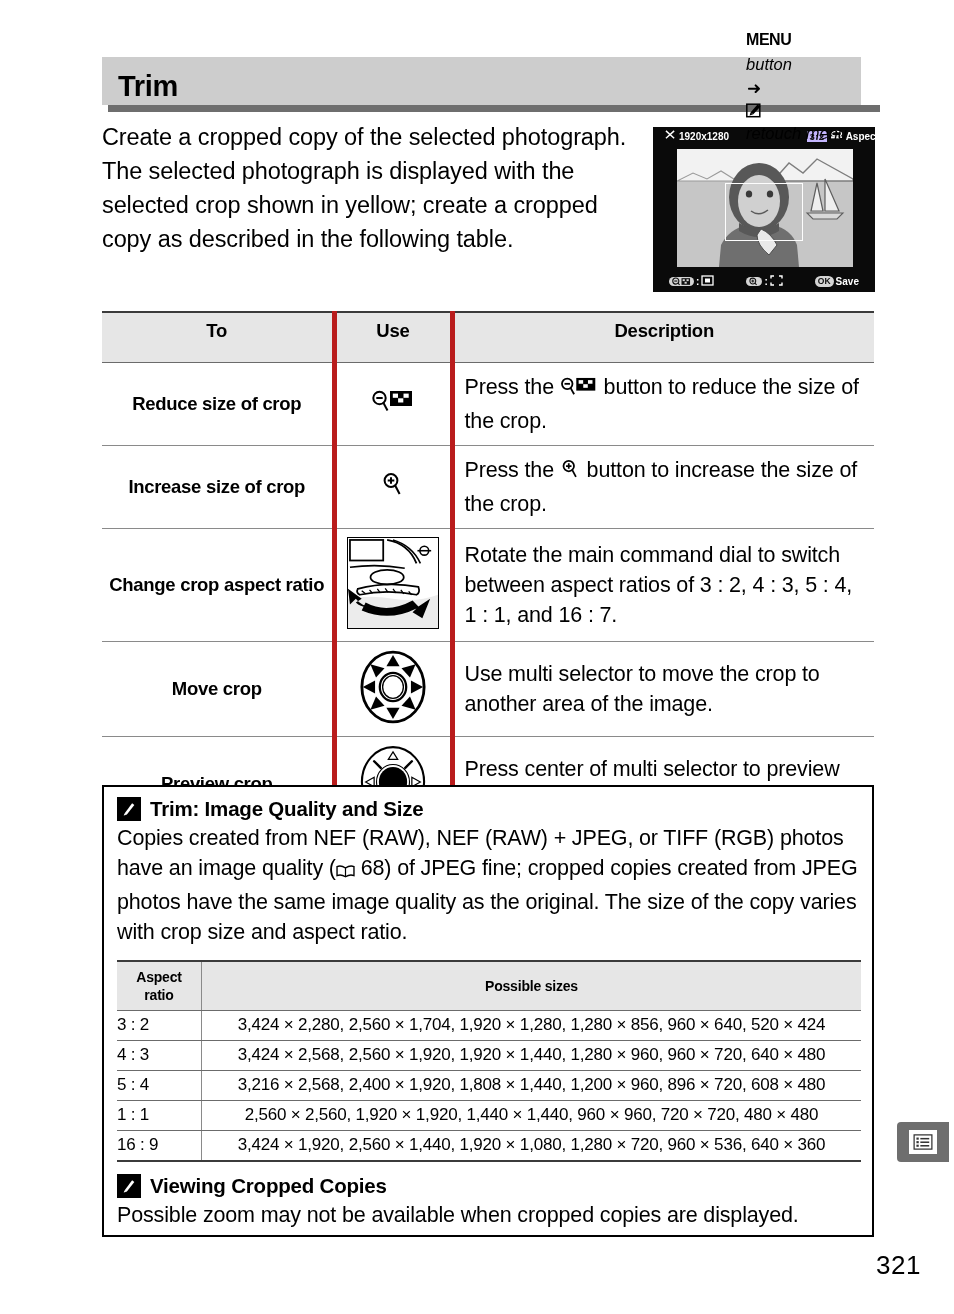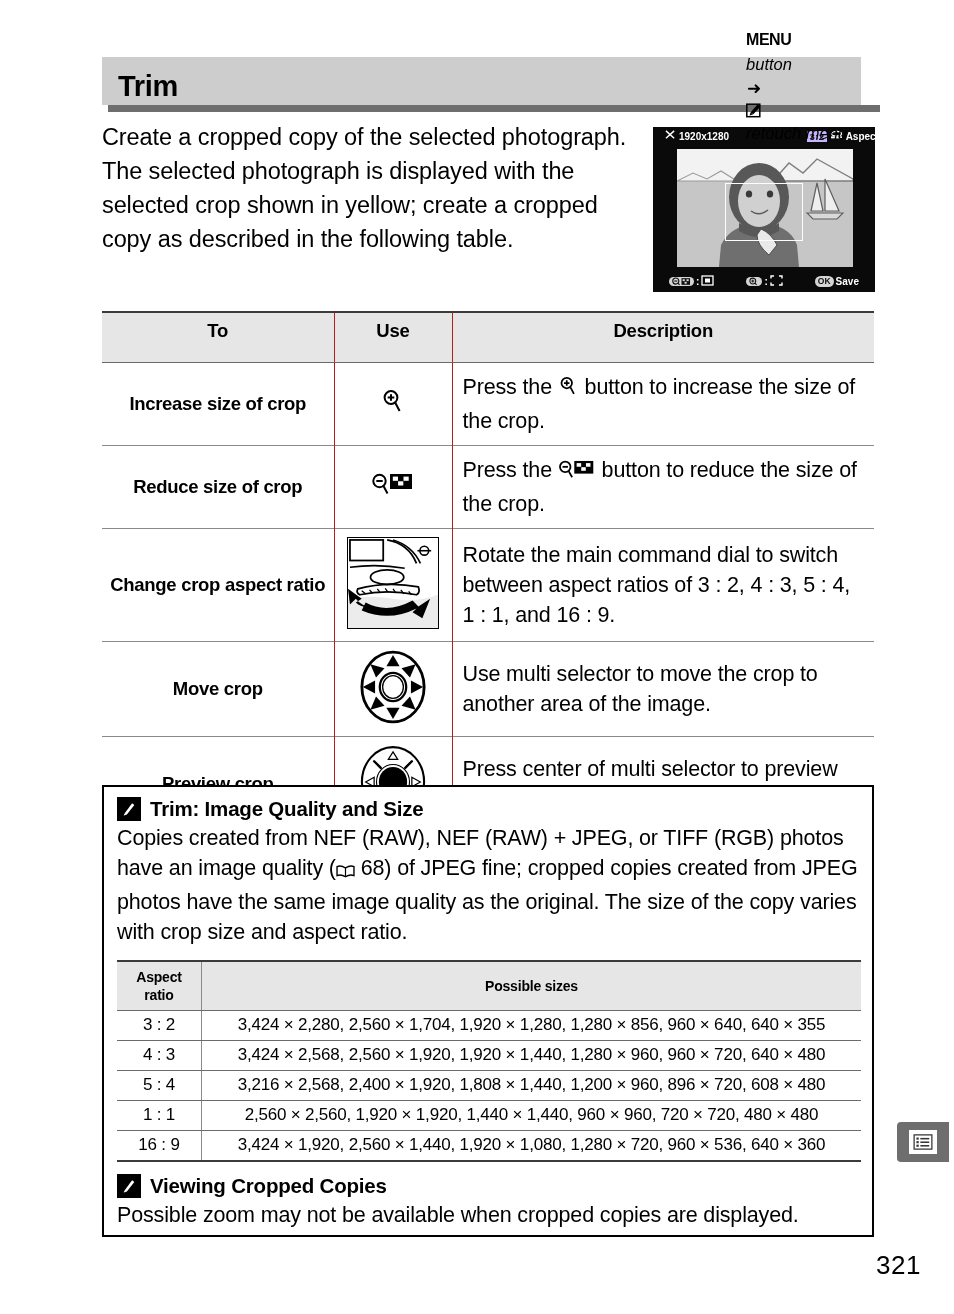--- a/index.html
+++ b/index.html
@@ -163,21 +163,21 @@
   
   .main-table {
     position: absolute;
     left: 102px;
     top: 311px;
     width: 772px;
     border-collapse: collapse;
     table-layout: fixed;
   }
   .main-table th, .main-table td {
-    border-left: 1px solid #b91c1c;
+    border-left: 5px solid #b91c1c;
     vertical-align: middle;
   }
   .main-table th:first-child, .main-table td:first-child { border-left: none; }
   .main-table thead th {
     background: #e6e6e6;
     border-top: 2.5px solid #3b3b3b;
     border-bottom: 1.5px solid #6b6b6b;
     font-size: 18.5px;
     font-weight: bold;
     padding: 7px 0 20px;
@@ -263,21 +263,21 @@
   .ar-table tbody td {
     border-bottom: 1px solid #6b6b6b;
     font-size: 17px;
     padding: 4px 0 5px;
     letter-spacing: -0.2px;
     white-space: nowrap;
   }
   .ar-table tbody tr:last-child td { border-bottom: 2px solid #3b3b3b; }
   .ar-table td.ar-ratio {
     width: 84px;
-    text-align: center;
+    text-align: left;
     border-right: 1px solid #8a8a8a;
   }
   .ar-table td.ar-sizes {
     text-align: center;
     padding-left: 6px;
     padding-right: 6px;
   }
 
   
   .side-tab {
@@ -430,38 +430,20 @@
     <thead>
       <tr>
         <th>To</th>
         <th>Use</th>
         <th>Description</th>
       </tr>
     </thead>
     <tbody>
 
       <tr>
-        <td class="cell-to">Increase size of crop</td>
-        <td class="cell-use">
-          <svg viewBox="0 0 26 28" width="26" height="28">
-            <circle cx="11" cy="9.5" r="6.4" fill="none" stroke="#000" stroke-width="2"></circle>
-            <path d="M7.7 9.5 H14.3 M11 6.2 V12.8" stroke="#000" stroke-width="2"></path>
-            <path d="M15.3 14.7 L19.6 23" stroke="#000" stroke-width="2" fill="none"></path>
-          </svg>
-        </td>
-        <td class="cell-desc">
-          <span>Press the </span><span class="icon-inline"><svg viewBox="0 0 24 26" width="21" height="23">
-            <circle cx="10" cy="9" r="6" fill="none" stroke="#000" stroke-width="2"></circle>
-            <path d="M6.9 9 H13.1 M10 5.9 V12.1" stroke="#000" stroke-width="2"></path>
-            <path d="M14.1 13.8 L18.2 21.5" stroke="#000" stroke-width="2" fill="none"></path>
-          </svg></span><span> button to increase the size of the crop.</span>
-        </td>
-      </tr>
-
-      <tr>
         <td class="cell-to">Reduce size of crop</td>
         <td class="cell-use">
           <svg viewBox="0 0 44 26" width="44" height="26">
             <circle cx="8.5" cy="9" r="6.2" fill="none" stroke="#000" stroke-width="2"></circle>
             <path d="M5.3 9 H11.7" stroke="#000" stroke-width="2"></path>
             <path d="M12.5 14 L16.5 21.5" stroke="#000" stroke-width="2" fill="none"></path>
             <rect x="19" y="2" width="22" height="15" fill="#000"></rect>
             <rect x="21.8" y="4.6" width="5.2" height="4.2" fill="#fff"></rect>
             <rect x="32.5" y="4.6" width="5.2" height="4.2" fill="#fff"></rect>
             <rect x="27.1" y="9.3" width="5.2" height="4.2" fill="#fff"></rect>
@@ -470,20 +452,38 @@
         <td class="cell-desc">
           <span>Press the </span><span class="icon-inline"><svg viewBox="0 0 42 24" width="38" height="22">
             <circle cx="8" cy="8.5" r="5.8" fill="none" stroke="#000" stroke-width="2"></circle>
             <path d="M5 8.5 H11" stroke="#000" stroke-width="2"></path>
             <path d="M11.8 13.2 L15.6 20" stroke="#000" stroke-width="2" fill="none"></path>
             <rect x="18" y="2" width="21" height="14" fill="#000"></rect>
             <rect x="20.6" y="4.4" width="5" height="4" fill="#fff"></rect>
             <rect x="30.9" y="4.4" width="5" height="4" fill="#fff"></rect>
             <rect x="25.7" y="8.9" width="5" height="4" fill="#fff"></rect>
           </svg></span><span> button to reduce the size of the crop.</span>
+        </td>
+      </tr>
+
+      <tr>
+        <td class="cell-to">Increase size of crop</td>
+        <td class="cell-use">
+          <svg viewBox="0 0 26 28" width="26" height="28">
+            <circle cx="11" cy="9.5" r="6.4" fill="none" stroke="#000" stroke-width="2"></circle>
+            <path d="M7.7 9.5 H14.3 M11 6.2 V12.8" stroke="#000" stroke-width="2"></path>
+            <path d="M15.3 14.7 L19.6 23" stroke="#000" stroke-width="2" fill="none"></path>
+          </svg>
+        </td>
+        <td class="cell-desc">
+          <span>Press the </span><span class="icon-inline"><svg viewBox="0 0 24 26" width="21" height="23">
+            <circle cx="10" cy="9" r="6" fill="none" stroke="#000" stroke-width="2"></circle>
+            <path d="M6.9 9 H13.1 M10 5.9 V12.1" stroke="#000" stroke-width="2"></path>
+            <path d="M14.1 13.8 L18.2 21.5" stroke="#000" stroke-width="2" fill="none"></path>
+          </svg></span><span> button to increase the size of the crop.</span>
         </td>
       </tr>
 
       <tr>
         <td class="cell-to">Change crop aspect ratio</td>
         <td class="cell-use">
           <svg viewBox="0 0 92 92" width="90" height="90" style="border:1.6px solid #000;background:#fff;">
             <rect x="0" y="0" width="92" height="92" fill="#fff"></rect>
             <path d="M0 62 Q22 58 46 62 Q70 66 92 58 L92 92 L0 92 Z" fill="#ececec"></path>
             <rect x="2" y="2" width="34" height="21" fill="none" stroke="#000" stroke-width="1.8"></rect>
@@ -492,21 +492,21 @@
             <circle cx="78" cy="13" r="4.5" fill="none" stroke="#000" stroke-width="1.6"></circle>
             <path d="M71 13 H85" stroke="#000" stroke-width="1.6"></path>
             <path d="M2 30 Q30 26 58 31" fill="none" stroke="#000" stroke-width="1.6"></path>
             <ellipse cx="40" cy="40" rx="17" ry="7.5" fill="none" stroke="#000" stroke-width="1.8"></ellipse>
             <path d="M10 52 Q40 44 72 50 Q74 56 70 58 Q40 52 12 58 Q8 56 10 52 Z" fill="none" stroke="#000" stroke-width="1.8"></path>
             <path d="M14 54 L18 57 M22 53 L25 56.5 M30 52 L33 56 M38 51.5 L41 55.5 M46 52 L49 56 M54 53 L57 57 M62 54.5 L65 58" stroke="#000" stroke-width="1.3"></path>
             <path d="M18 66 Q40 78 66 64 L72 70 L84 62 L76 82 L66 76 L70 72 Q42 86 14 74 Z" fill="#000"></path>
             <path d="M24 70 Q14 70 8 62 L2 68 L0 52 L14 62 L8 66 Q14 72 24 70 Z" fill="#000"></path>
           </svg>
         </td>
-        <td class="cell-desc">Rotate the main command dial to switch between aspect ratios of 3 : 2, 4 : 3, 5 : 4, 1 : 1, and 16 : 9.</td>
+        <td class="cell-desc">Rotate the main command dial to switch between aspect ratios of 3 : 2, 4 : 3, 5 : 4, 1 : 1, and 16 : 7.</td>
       </tr>
 
       <tr>
         <td class="cell-to">Move crop</td>
         <td class="cell-use">
           <svg viewBox="0 0 70 78" width="66" height="74">
             <ellipse cx="35" cy="39" rx="33" ry="37" fill="#fff" stroke="#000" stroke-width="3"></ellipse>
             <ellipse cx="35" cy="39" rx="14" ry="15" fill="#fff" stroke="#000" stroke-width="2.4"></ellipse>
             <ellipse cx="35" cy="39" rx="11" ry="12" fill="#fff" stroke="#000" stroke-width="1.4"></ellipse>
             <path d="M35 5 L42 17 L28 17 Z" fill="#000"></path>
@@ -585,21 +585,21 @@
           <th class="ar-col">
             <div>Aspect</div>
             <div>ratio</div>
           </th>
           <th>Possible sizes</th>
         </tr>
       </thead>
       <tbody>
         <tr>
           <td class="ar-ratio">3 : 2</td>
-          <td class="ar-sizes">3,424 × 2,280, 2,560 × 1,704, 1,920 × 1,280, 1,280 × 856, 960 × 640, 640 × 355</td>
+          <td class="ar-sizes">3,424 × 2,280, 2,560 × 1,704, 1,920 × 1,280, 1,280 × 856, 960 × 640, 520 × 424</td>
         </tr>
         <tr>
           <td class="ar-ratio">4 : 3</td>
           <td class="ar-sizes">3,424 × 2,568, 2,560 × 1,920, 1,920 × 1,440, 1,280 × 960, 960 × 720, 640 × 480</td>
         </tr>
         <tr>
           <td class="ar-ratio">5 : 4</td>
           <td class="ar-sizes">3,216 × 2,568, 2,400 × 1,920, 1,808 × 1,440, 1,200 × 960, 896 × 720, 608 × 480</td>
         </tr>
         <tr>

